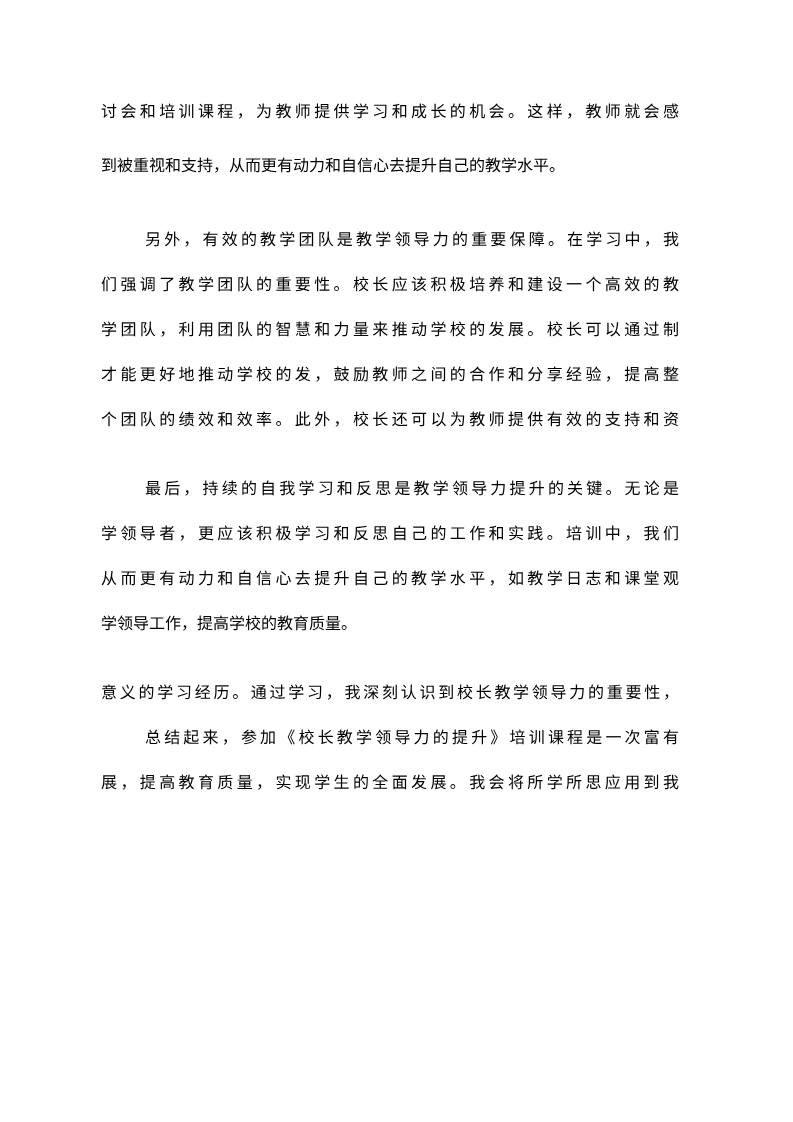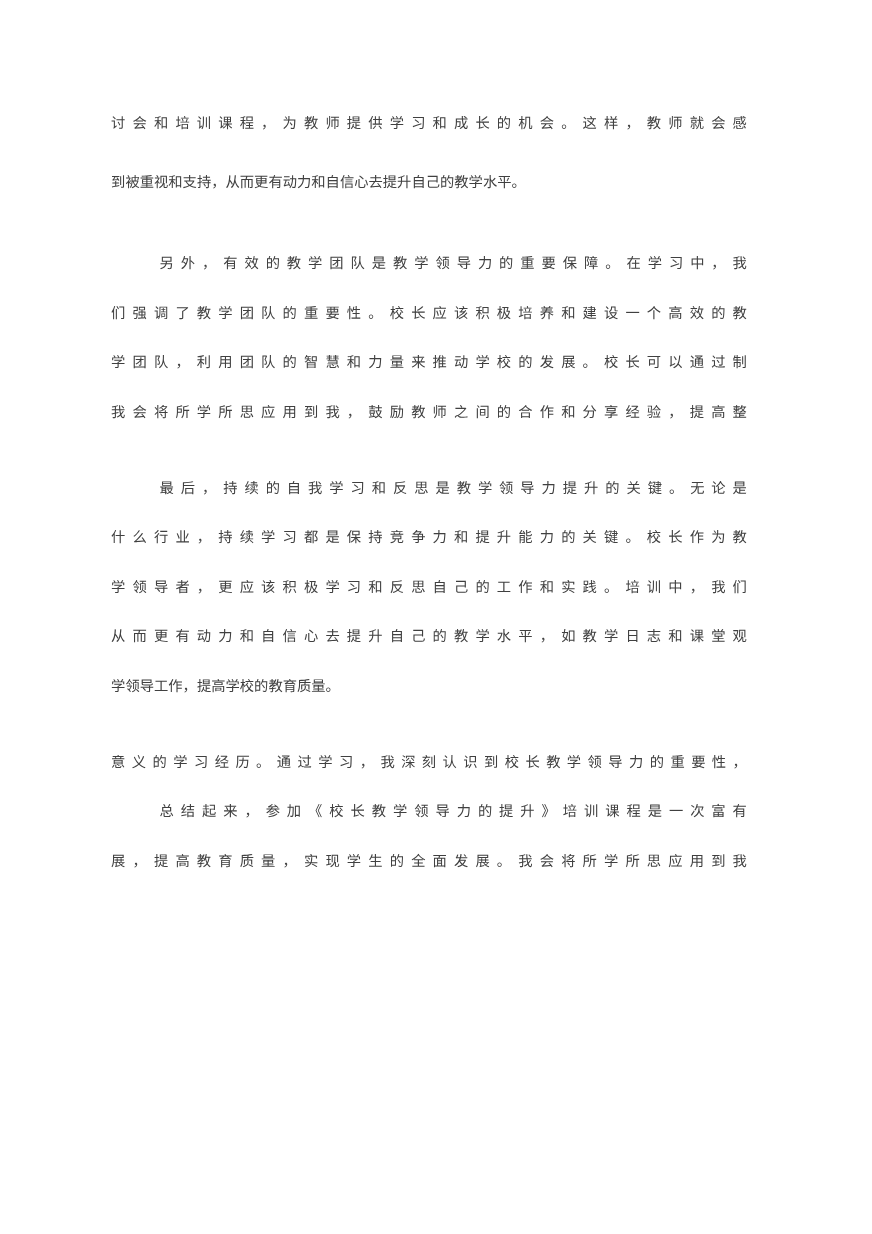--- a/index.html
+++ b/index.html
@@ -13,22 +13,22 @@
     height: 1122px;
     background: #ffffff;
     overflow: hidden;
     font-family: "Liberation Serif", "DejaVu Serif", serif;
   }
   .doc-body {
     position: absolute;
     left: 101px;
     top: 85px;
     width: 578px;
-    color: #404040;
-    font-size: 13px;
+    color: #000000;
+    font-size: 16px;
   }
   .para {
     margin: 0 0 24px 0;
   }
   .line {
     line-height: 45px;
     text-align: justify;
     text-align-last: justify;
     text-justify: inter-character;
     white-space: nowrap;
@@ -52,25 +52,25 @@
 <main class="page">
   <section class="doc-body" lang="zh-CN">
       <div class="para">
         <div class="line">讨会和培训课程，为教师提供学习和成长的机会。这样，教师就会感</div>
         <div class="line last">到被重视和支持，从而更有动力和自信心去提升自己的教学水平。</div>
       </div>
       <div class="para">
         <div class="line indent">另外，有效的教学团队是教学领导力的重要保障。在学习中，我</div>
         <div class="line">们强调了教学团队的重要性。校长应该积极培养和建设一个高效的教</div>
         <div class="line">学团队，利用团队的智慧和力量来推动学校的发展。校长可以通过制</div>
-        <div class="line">我会将所学所思应用到我，鼓励教师之间的合作和分享经验，提高整</div>
+        <div class="line">才能更好地推动学校的发，鼓励教师之间的合作和分享经验，提高整</div>
+        <div class="line">个团队的绩效和效率。此外，校长还可以为教师提供有效的支持和资</div>
       </div>
       <div class="para">
         <div class="line indent">最后，持续的自我学习和反思是教学领导力提升的关键。无论是</div>
-        <div class="line">什么行业，持续学习都是保持竞争力和提升能力的关键。校长作为教</div>
         <div class="line">学领导者，更应该积极学习和反思自己的工作和实践。培训中，我们</div>
         <div class="line">从而更有动力和自信心去提升自己的教学水平，如教学日志和课堂观</div>
         <div class="line last">学领导工作，提高学校的教育质量。</div>
       </div>
       <div class="para">
         <div class="line">意义的学习经历。通过学习，我深刻认识到校长教学领导力的重要性，</div>
         <div class="line indent">总结起来，参加《校长教学领导力的提升》培训课程是一次富有</div>
         <div class="line">展，提高教育质量，实现学生的全面发展。我会将所学所思应用到我</div>
       </div>
     </section>

